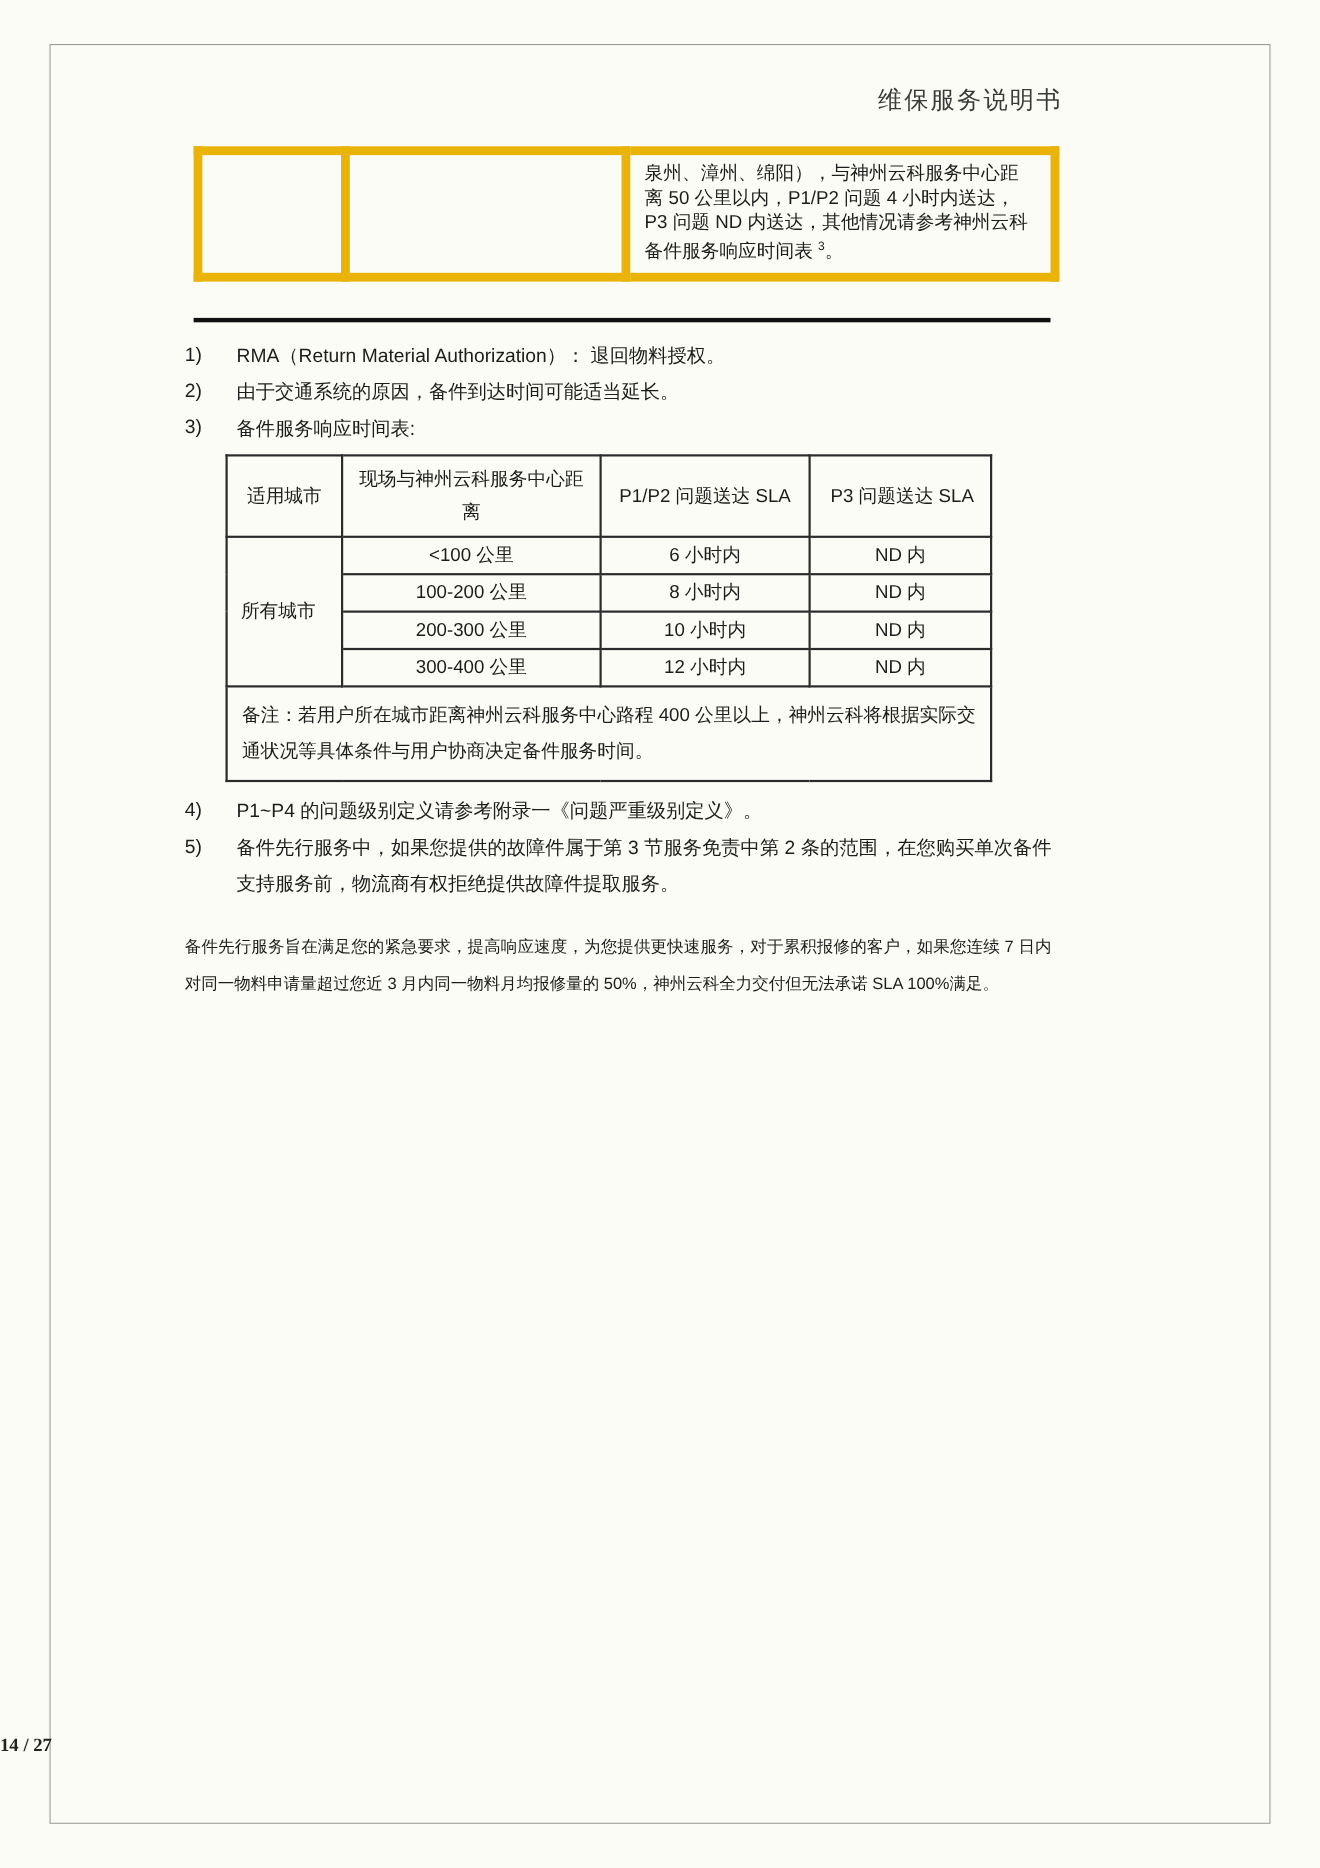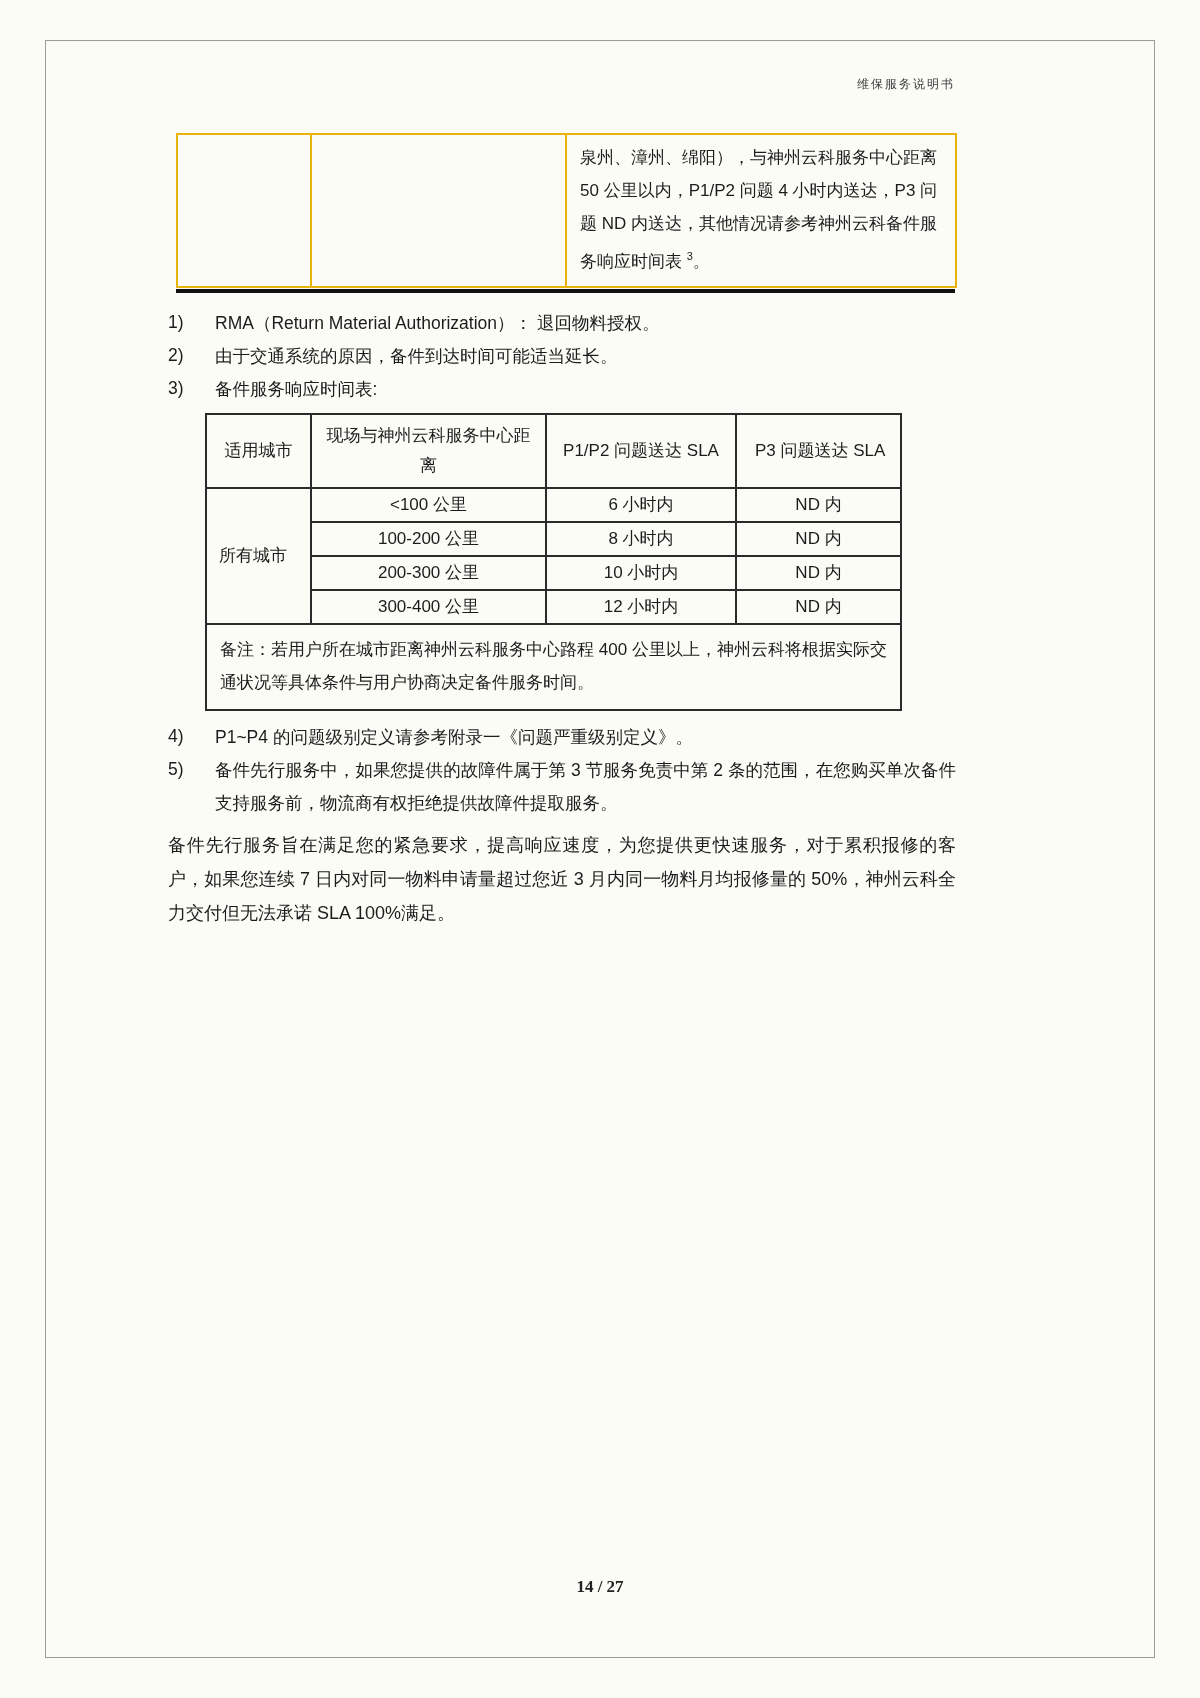--- a/index.html
+++ b/index.html
@@ -13,39 +13,39 @@
   }
   .page-frame {
     position: absolute;
     left: 45px; top: 40px;
     width: 1110px; height: 1618px;
     border: 1px solid #9b9b9b;
     background: transparent;
   }
   .doc-header {
     position: absolute;
-    top: 76px; right: 245px;
+    top: 76px; right: 234px;
     font-family: Liberation Serif, serif;
-    font-size: 12px;
+    font-size: 22px;
     color: #3a3a3a;
     letter-spacing: 2px;
   }
   
   .top-table {
     position: absolute;
     left: 176px; top: 133px;
     width: 779px;
     border-collapse: collapse;
     table-layout: fixed;
   }
   .top-table td {
-    border: 2px solid #eab308;
+    border: 8px solid #eab308;
     vertical-align: top;
     font-size: 17px;
-    line-height: 33px;
+    line-height: 22px;
     padding: 6px 13px 8px 13px;
   }
   .top-table col.c1 { width: 134px; }
   .top-table col.c2 { width: 255px; }
   .top-table col.c3 { width: 390px; }
   .top-table sup { font-size: 11px; vertical-align: super; }
   .thick-rule {
     position: absolute;
     left: 176px; top: 289px;
     width: 779px; height: 4px;
@@ -114,30 +114,30 @@
     vertical-align: middle;
   }
   .sla-table td.remark {
     padding: 8px 13px 10px 13px;
     line-height: 33px;
     height: auto;
     text-align: justify;
     margin-top: 26px;
   }
   .closing {
-    font-size: 18px;
+    font-size: 15px;
     line-height: 34px;
     text-align: justify;
-    margin-top: 8px;
+    margin-top: 24px;
   }
   .doc-footer {
     position: absolute;
     left: 0; top: 1577px;
     width: 1200px;
-    text-align: center;
+    text-align: left;
     font-family: "Liberation Serif", "DejaVu Serif", serif;
     font-size: 17px;
     font-weight: bold;
     color: #222;
   }
 </style>
 </head>
 <body>
 
 <div class="page-frame"></div>

